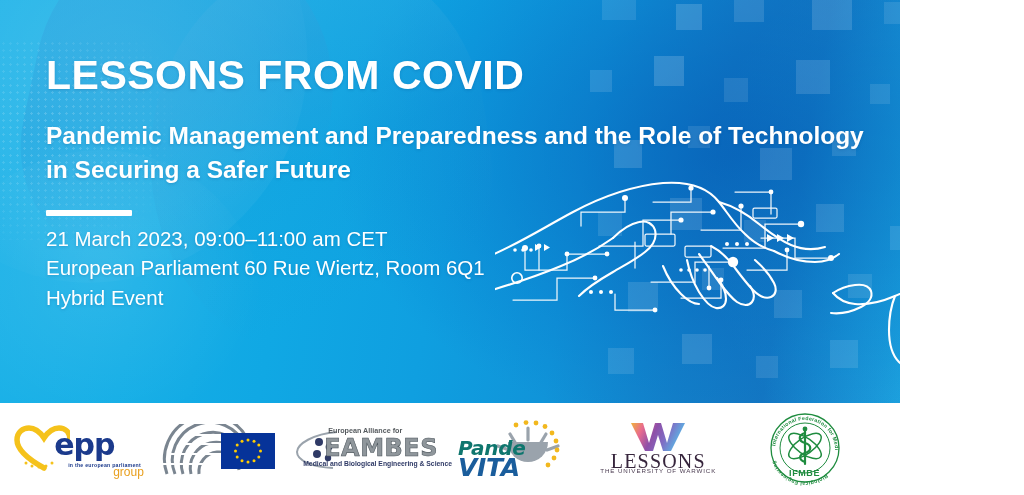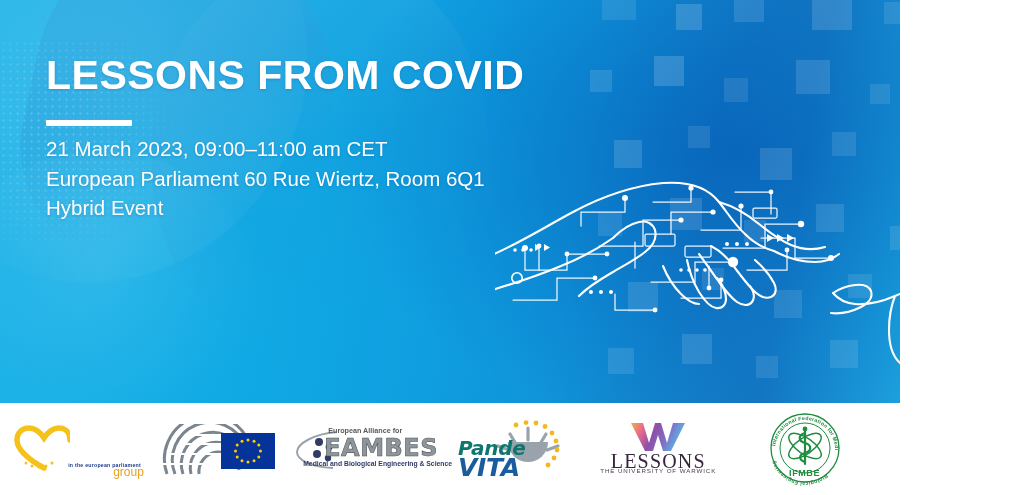--- a/index.html
+++ b/index.html
@@ -365,20 +365,24 @@
             <path d="M282 84 l7 4 -7 4z"></path>
             <path d="M292 84 l7 4 -7 4z"></path>
           <path d="M40 94 l6 3.5 -6 3.5z"></path>
             <path d="M49 94 l6 3.5 -6 3.5z"></path>
         </g>
       </svg>
     </div>
 
     <div class="text-col">
       <div class="title">LESSONS FROM COVID</div>
+      <div class="subtitle">
+        <div>Pandemic Management and Preparedness and the Role of Technology</div>
+        <div>in Securing a Safer Future</div>
+      </div>
       <div class="rule"></div>
       <div class="details">
         <div class="line">21 March 2023, 09:00–11:00 am CET</div>
         <div class="line">European Parliament 60 Rue Wiertz, Room 6Q1</div>
         <div class="line">Hybrid Event</div>
       </div>
     </div>
   </div>
 
   <div class="footer">
@@ -389,20 +393,21 @@
           <path d="M30 43 C 12 33, 3 24, 3 15 C 3 7, 9 3, 15 3 C 21 3, 26 7, 30 13 C 34 7, 39 3, 45 3
                    C 51 3, 56 7, 56 15" fill="none" stroke="#f5c21b" stroke-width="5.5" stroke-linecap="round"></path>
           <g fill="#f5c21b">
             <circle cx="12" cy="38" r="1.5"></circle>
               <circle cx="18" cy="41" r="1.5"></circle>
             <circle cx="25" cy="42" r="1.5"></circle>
               <circle cx="32" cy="41" r="1.5"></circle>
             <circle cx="38" cy="38" r="1.5"></circle>
           </g>
         </svg>
+        <div class="epp-word">epp</div>
         <div class="epp-group">group</div>
         <div class="epp-tag">in the european parliament</div>
       </div>
     </div>
 
     <div class="logo-slot">
       <div class="ep">
         <svg class="ep-arcs" width="96" height="52" viewBox="0 0 96 52">
           <g stroke="#7a8590" fill="none" stroke-width="3">
             <path d="M8 50 A 44 44 0 0 1 88 14"></path>

